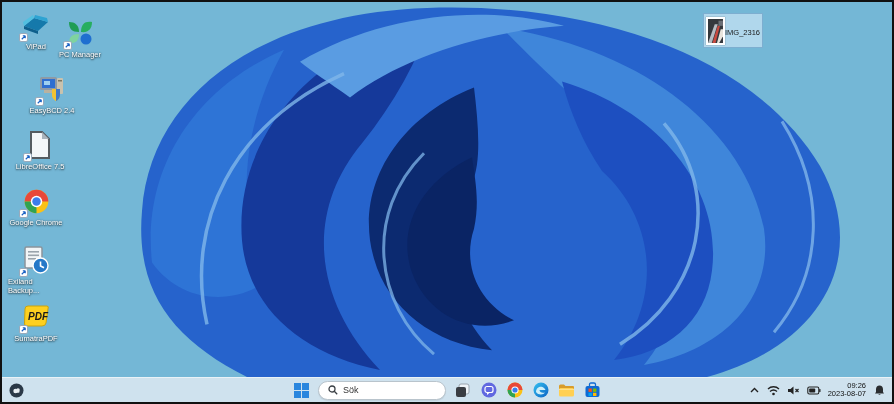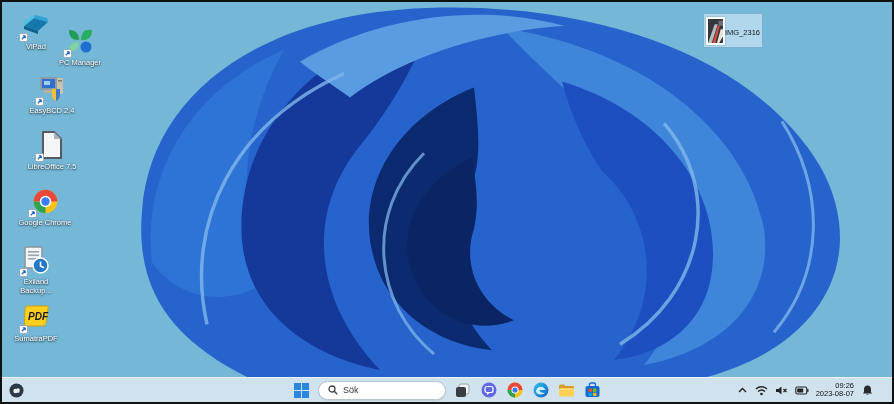--- a/index.html
+++ b/index.html
@@ -12,21 +12,21 @@
   .desktop { position:absolute; left:0; top:0; right:0; bottom:25px; overflow:hidden; }
   .wallpaper { position:absolute; inset:0; width:100%; height:100%; }
 
   
   .dicon {
     position:absolute; width:56px; display:flex; flex-direction:column;
     align-items:center; gap:2px; cursor:default;
   }
   .dicon .glyph { position:relative; width:30px; height:30px; display:flex; align-items:center; justify-content:center; }
   .dicon .label {
-    font-size:7.5px; line-height:9px; color:#fff; text-align:center;
+    font-size:7.5px; line-height:9px; color:#fff; text-align:left;
     text-shadow:0 1px 2px rgba(0,0,0,.7), 0 0 2px rgba(0,0,0,.5);
     max-width:56px; word-wrap:break-word;
   }
   .shortcut-badge {
     position:absolute; left:-2px; bottom:-2px; width:9px; height:9px;
     background:#fff; border-radius:2px; border:1px solid #9ab;
     display:flex; align-items:center; justify-content:center;
   }
   .shortcut-badge svg { width:7px; height:7px; }
 
@@ -53,21 +53,21 @@
     display:flex; align-items:center; gap:7px; height:100%;
   }
   .tb-btn { width:19px; height:19px; display:flex; align-items:center; justify-content:center; border-radius:4px; }
   .searchbox {
     height:19px; width:128px; background:#fff; border:1px solid #b9c4cc;
     border-radius:10px; display:flex; align-items:center; gap:5px; padding:0 9px;
     box-shadow:0 1px 1px rgba(0,0,0,.08);
   }
   .searchbox .stext { font-size:9px; color:#333; }
   .tray {
-    position:absolute; right:16px; top:0; height:100%;
+    position:absolute; right:4px; top:0; height:100%;
     display:flex; align-items:center; gap:7px; padding-right:2px;
   }
   .tray-ic { display:flex; align-items:center; justify-content:center; }
   .clock { text-align:right; font-size:7.5px; line-height:8.5px; color:#111; }
 </style>
 </head>
 <body>
 
 <div class="screen">
 
@@ -99,21 +99,21 @@
         </svg>
         <span class="shortcut-badge">
           <svg viewBox="0 0 8 8">
               <path d="M2,6 L6,2 M6,2 L3.2,2 M6,2 L6,4.8" stroke="#1b62c4" stroke-width="1.3" fill="none"></path>
             </svg>
         </span>
       </span>
       <span class="label">ViPad</span>
     </div>
 
-    <div class="dicon" style="left:50px; top:24px;">
+    <div class="dicon" style="left:50px; top:16px;">
       <span class="glyph">
         <svg width="26" height="26" viewBox="0 0 26 26">
           <path d="M12,12 C12,5 8,2 2,2 C2,9 5,12 12,12 Z" fill="#1f9d55"></path>
           <path d="M14,12 C14,4 18,1 25,2 C25,9 21,13 14,12 Z" fill="#27ae60"></path>
           <path d="M12,14 C12,21 8,24 2,23 C2,17 5,14 12,14 Z" fill="#7fd3a0"></path>
           <circle cx="19" cy="19" r="5.5" fill="#1f6fd0"></circle>
         </svg>
         <span class="shortcut-badge">
           <svg viewBox="0 0 8 8">
               <path d="M2,6 L6,2 M6,2 L3.2,2 M6,2 L6,4.8" stroke="#1b62c4" stroke-width="1.3" fill="none"></path>
@@ -137,36 +137,36 @@
         </svg>
         <span class="shortcut-badge">
           <svg viewBox="0 0 8 8">
               <path d="M2,6 L6,2 M6,2 L3.2,2 M6,2 L6,4.8" stroke="#1b62c4" stroke-width="1.3" fill="none"></path>
             </svg>
         </span>
       </span>
       <span class="label">EasyBCD 2.4</span>
     </div>
 
-    <div class="dicon" style="left:22px; top:128px;">
+    <div class="dicon" style="left:10px; top:128px;">
       <span class="glyph">
         <svg width="24" height="28" viewBox="0 0 24 28">
           <path d="M3,1 L14,1 L21,8 L21,27 L3,27 Z" fill="#f4f6f8" stroke="#555b60" stroke-width="2"></path>
           <path d="M14,1 L21,8 L14,8 Z" fill="#aab4bc"></path>
         </svg>
         <span class="shortcut-badge">
           <svg viewBox="0 0 8 8">
               <path d="M2,6 L6,2 M6,2 L3.2,2 M6,2 L6,4.8" stroke="#1b62c4" stroke-width="1.3" fill="none"></path>
             </svg>
         </span>
       </span>
       <span class="label">LibreOffice 7.5</span>
     </div>
 
-    <div class="dicon" style="left:6px; top:184px;margin-left:9px;">
+    <div class="dicon" style="left:6px; top:184px;">
       <span class="glyph">
         <svg width="27" height="27" viewBox="0 0 16 16">
           <circle cx="8" cy="8" r="7" fill="#fbc116"></circle>
           <path d="M1,8 A7,7 0 0 1 15,8 L8,8 Z" fill="#e8483a"></path>
           <path d="M1,8 A7,7 0 0 0 8,15 L8,8 Z" fill="#30a352"></path>
           <circle cx="8" cy="8" r="3.4" fill="#fff"></circle>
           <circle cx="8" cy="8" r="2.5" fill="#3b7ded"></circle>
         </svg>
         <span class="shortcut-badge">
           <svg viewBox="0 0 8 8">

